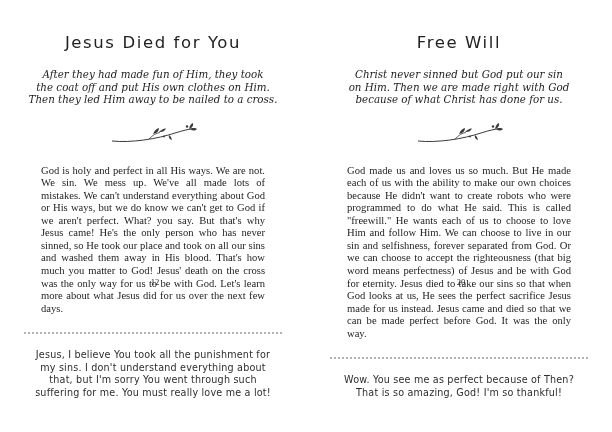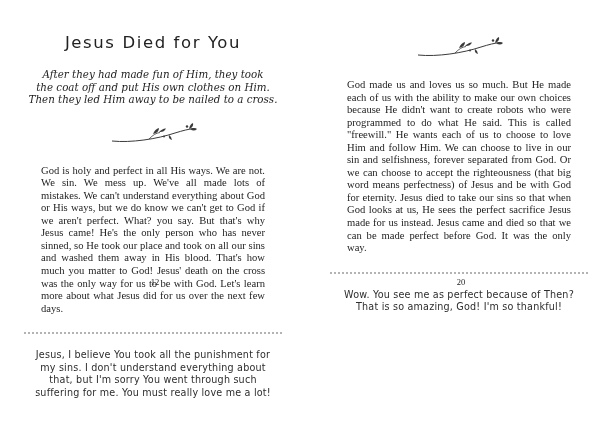--- a/index.html
+++ b/index.html
@@ -114,20 +114,24 @@
     <p class="body-text">God is holy and perfect in all His ways. We are not. We sin. We mess up. We've all made lots of mistakes. We can't understand everything about God or His ways, but we do know we can't get to God if we aren't perfect. What? you say. But that's why Jesus came! He's the only person who has never sinned, so He took our place and took on all our sins and washed them away in His blood. That's how much you matter to God! Jesus' death on the cross was the only way for us to be with God. Let's learn more about what Jesus did for us over the next few days.</p>
     <hr class="dotted-divider">
     <div class="prayer">Jesus, I believe You took all the punishment for
 my sins. I don't understand everything about
 that, but I'm sorry You went through such
 suffering for me. You must really love me a lot!</div>
     <div class="page-number">12</div>
   </div>
 
   <div class="page">
+    <h1 class="page-title">Free Will</h1>
+    <div class="scripture">Christ never sinned but God put our sin
+on Him. Then we are made right with God
+because of what Christ has done for us.</div>
     <div class="branch-wrap">
       <svg class="branch-svg" width="88" height="26" viewBox="0 0 88 26">
         <path d="M3,19 C 22,21 48,17 66,11 C 74,8.5 80,7 85,6.5" fill="none" stroke="#3a3a3a" stroke-width="1"></path>
         <path d="M40,17 C 44,13 47,11 51,10.5" fill="none" stroke="#3a3a3a" stroke-width="0.8"></path>
         <path d="M44,12 q 2,-5 6,-6 q 0,5 -6,6 Z" fill="#3a3a3a"></path>
         <path d="M50,10 q 4,-4 7,-3.5 q -2,4 -7,3.5 Z" fill="#3a3a3a"></path>
         <path d="M60,13 q 3,2 3,5 q -4,-1 -3,-5 Z" fill="#3a3a3a"></path>
         <path d="M80,7 q 1,-5 4,-6 q 1,4 -4,6 Z" fill="#3a3a3a"></path>
         <path d="M81,7 q 5,-2 7,0 q -3,3 -7,0 Z" fill="#3a3a3a"></path>
         <circle cx="78" cy="4.5" r="1.2" fill="#3a3a3a"></circle>

